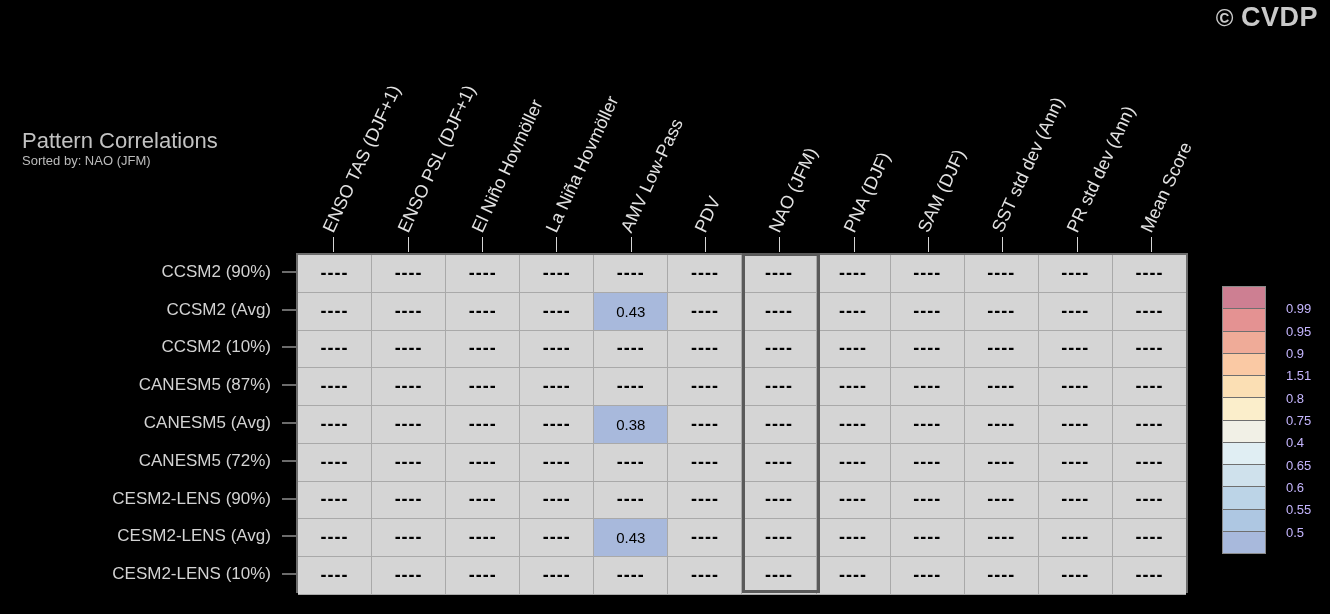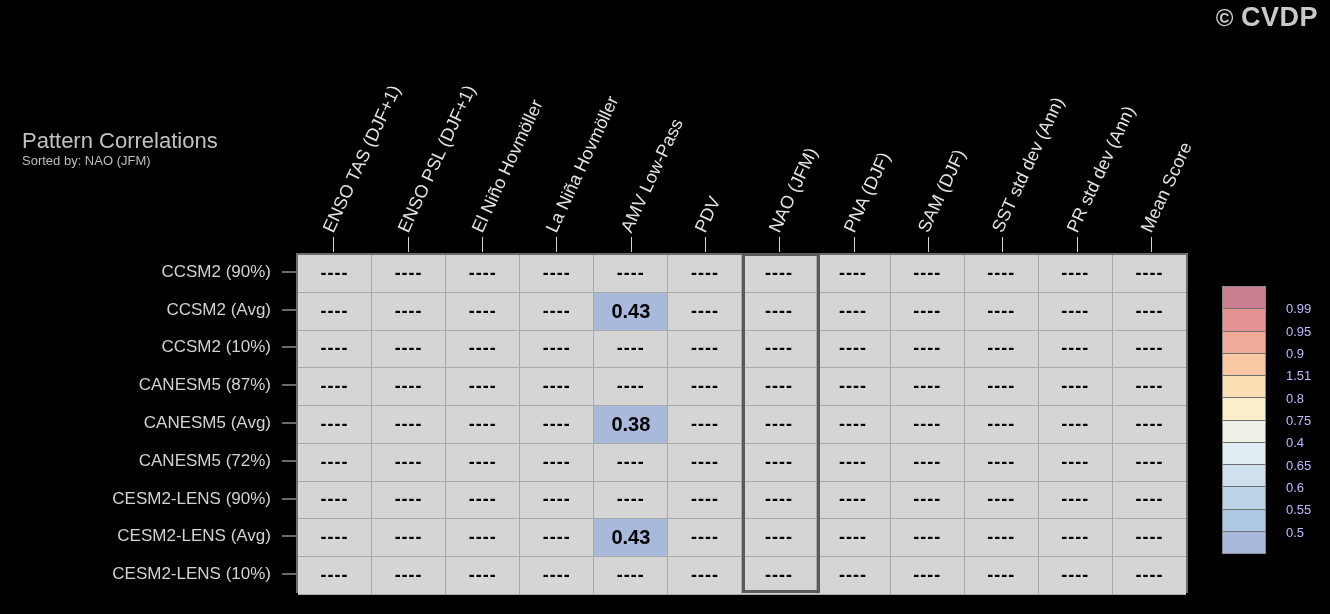--- a/index.html
+++ b/index.html
@@ -77,21 +77,21 @@
     border-right:1px solid #a9a9a9;
     border-bottom:1px solid #a9a9a9;
     font-size:19px;color:#000;
     box-sizing:border-box;
     letter-spacing:0.5px;
     position:relative;
   }
   .mcell:last-child{border-right:none;}
   .mrow:last-child .mcell{border-bottom:none;}
   .mcell .dashes{font-size:18px;font-weight:bold;letter-spacing:1px;}
-  .mcell.has-value{font-size:20px;letter-spacing:0;font-weight:bold;}
+  .mcell.has-value{font-size:15px;letter-spacing:0;}
 
   
   #sort-col-highlight{
     position:absolute;
     top:-2px;bottom:-2px;
     border:3px solid #5a5a5a;
     box-sizing:border-box;
     pointer-events:none;
   }
 

